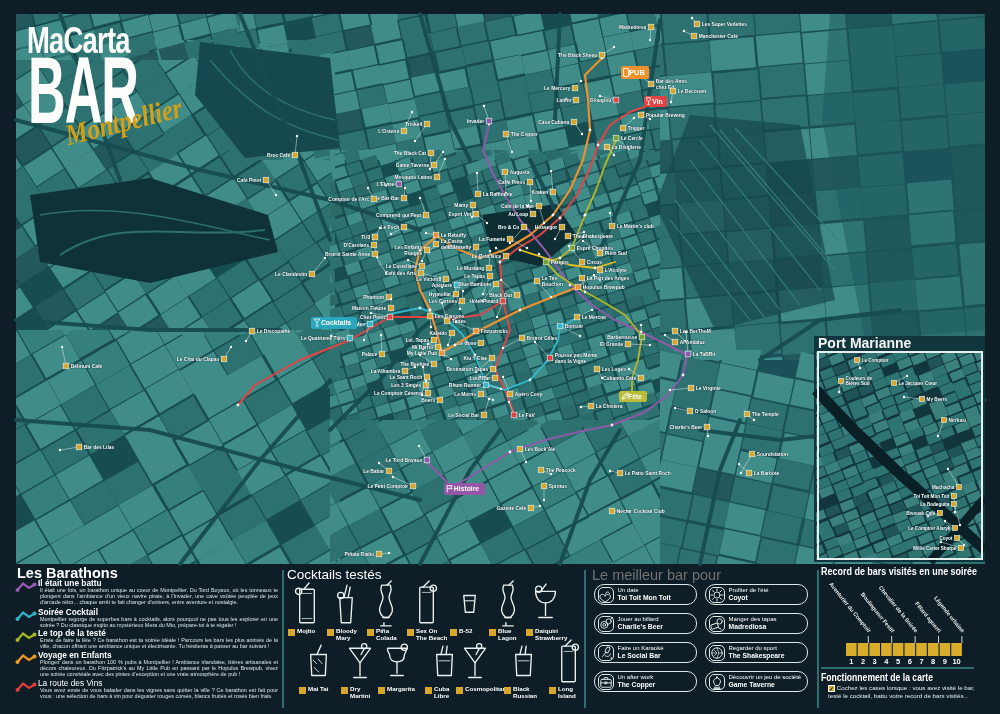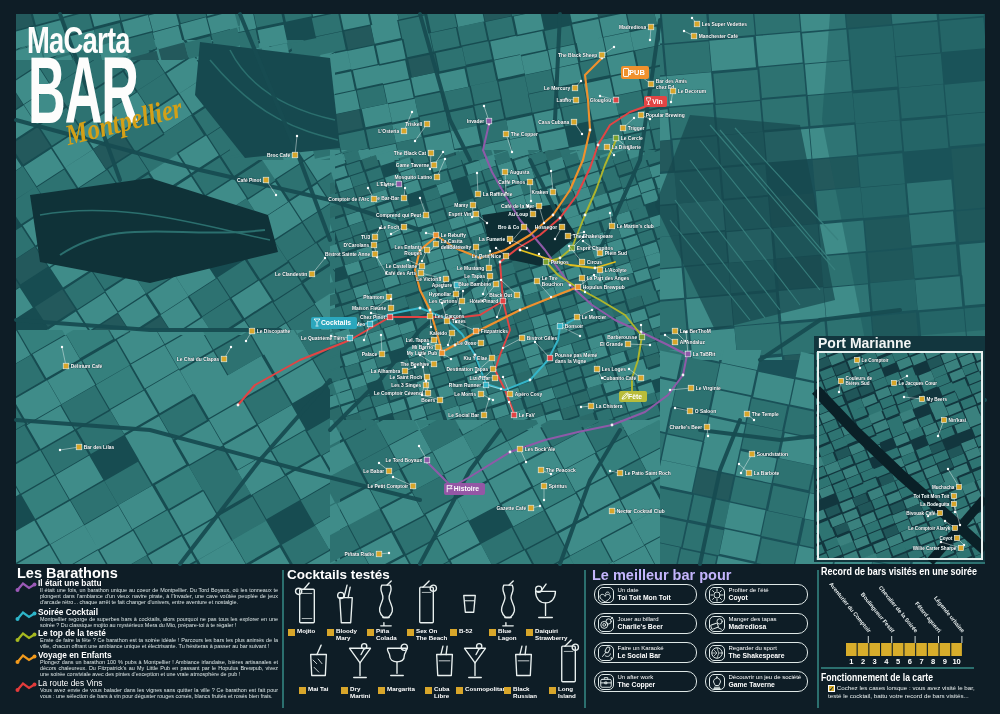--- a/index.html
+++ b/index.html
@@ -809,21 +809,21 @@
     </svg>
     <div style="position:absolute;left:38px;top:650px;font-size:8.3px;font-weight:bold;color:#fff">Voyage en Enfants</div>
     <div style="position:absolute;left:40px;top:659.3px;width:238px;font-size:5.45px;line-height:6.1px;color:#dde7e7;text-align:justify">Plongez dans un barathon 100 % pubs à Montpellier ! Ambiance irlandaise, bières artisanales et décors chaleureux. Du Fitzpatrick's au My Little Pub en passant par le Hopulus Brewpub, vivez une soirée conviviale avec des pintes d'exception et une vraie atmosphère de pub !</div>
     <svg style="position:absolute;left:15px;top:681px" width="22" height="12" viewBox="0 0 22 12">
       <path d="M2.5 9 L8 2.5 L14 7 L19.5 3.5" stroke="#e23b3b" stroke-width="2.2" fill="none" stroke-linecap="round"></path>
       <circle cx="2.5" cy="9" r="2" fill="#e23b3b"></circle>
       <circle cx="19.5" cy="3.5" r="2" fill="#e23b3b"></circle>
     </svg>
     <div style="position:absolute;left:38px;top:678px;font-size:8.3px;font-weight:normal;color:#fff">La route des Vins</div>
     <div style="position:absolute;left:40px;top:687.3px;width:238px;font-size:5.45px;line-height:6.1px;color:#dde7e7;text-align:justify">Vous avez envie de vous balader dans les vignes sans quitter la ville ? Ce barathon est fait pour vous : une sélection de bars à vin pour déguster rouges corsés, blancs fruités et rosés bien frais.</div>
-<div style="position:absolute;left:287px;top:567px;font-size:13.5px;font-weight:bold;color:#fff">Cocktails testés</div>
+<div style="position:absolute;left:287px;top:567px;font-size:13.5px;font-weight:normal;color:#fff">Cocktails testés</div>
     <svg style="position:absolute;left:290px;top:583px;width:34px;height:46px;overflow:visible" viewBox="0 0 30 44">
       <rect x="8" y="6" width="14" height="32" rx="1" stroke="#e9f0ef" stroke-width="1.3" fill="none" stroke-linejoin="round" stroke-linecap="round"></rect>
       <path d="M10 10h10M10 34h10" stroke="#e9f0ef" stroke-width="0.7"></path>
       <path d="M12 6 L17 0" stroke="#e9f0ef" stroke-width="1.3" fill="none" stroke-linejoin="round" stroke-linecap="round"></path>
       <circle cx="7" cy="8" r="3" stroke="#e9f0ef" stroke-width="1.3" fill="none" stroke-linejoin="round" stroke-linecap="round"></circle>
     </svg>
     <div style="position:absolute;left:288px;top:628px;display:flex;gap:2px">
       <div style="width:7px;height:7px;background:#d8a62a;margin-top:1px;flex:none"></div>
       <div style="font-size:6.2px;font-weight:bold;line-height:6.8px;color:#fff">
         <div>Mojito</div>
@@ -978,21 +978,21 @@
       <path d="M11 9h9" stroke="#e9f0ef" stroke-width="0.7"></path>
       <circle cx="22" cy="5" r="3" stroke="#e9f0ef" stroke-width="1.3" fill="none" stroke-linejoin="round" stroke-linecap="round"></circle>
     </svg>
     <div style="position:absolute;left:549px;top:686px;display:flex;gap:2px">
       <div style="width:7px;height:7px;background:#d8a62a;margin-top:1px;flex:none"></div>
       <div style="font-size:6.2px;font-weight:bold;line-height:6.8px;color:#fff">
         <div>Long</div>
         <div>Island</div>
       </div>
     </div>
-<div style="position:absolute;left:592px;top:567px;font-size:14.5px;font-weight:bold;color:#c4b5fd">Le meilleur bar pour</div>
+<div style="position:absolute;left:592px;top:567px;font-size:14.5px;font-weight:normal;color:#737373">Le meilleur bar pour</div>
     <div style="position:absolute;left:594px;top:584px;width:103px;height:21px;border:1.2px solid #dfe8e7;border-radius:10px;display:flex;align-items:center">
 <div style="width:16px;height:16px;border:1px solid #dfe8e7;border-radius:5px;margin-left:2.5px;flex:none;display:flex;align-items:center;justify-content:center">
         <svg width="16" height="16" viewBox="0 0 16 16">
           <path d="M7 9 c-2 -3 -6 -2 -6 1 c0 2 3 4 6 6 c3 -2 6 -4 6 -6 c0 -3 -4 -4 -6 -1Z" stroke="#dfe8e7" stroke-width="1.1" fill="none" stroke-linejoin="round" stroke-linecap="round"></path>
           <path d="M12 6 c-1 -2.5 -5 -1.5 -4.5 1" stroke="#dfe8e7" stroke-width="1.1" fill="none" stroke-linejoin="round" stroke-linecap="round"></path>
         </svg>
       </div>
 <div style="margin-left:4px;color:#fff">
         <div style="font-size:6px;line-height:7px">Un date</div>
         <div style="font-size:6.8px;font-weight:bold;line-height:8px">Toi Toit Mon Toit</div>

